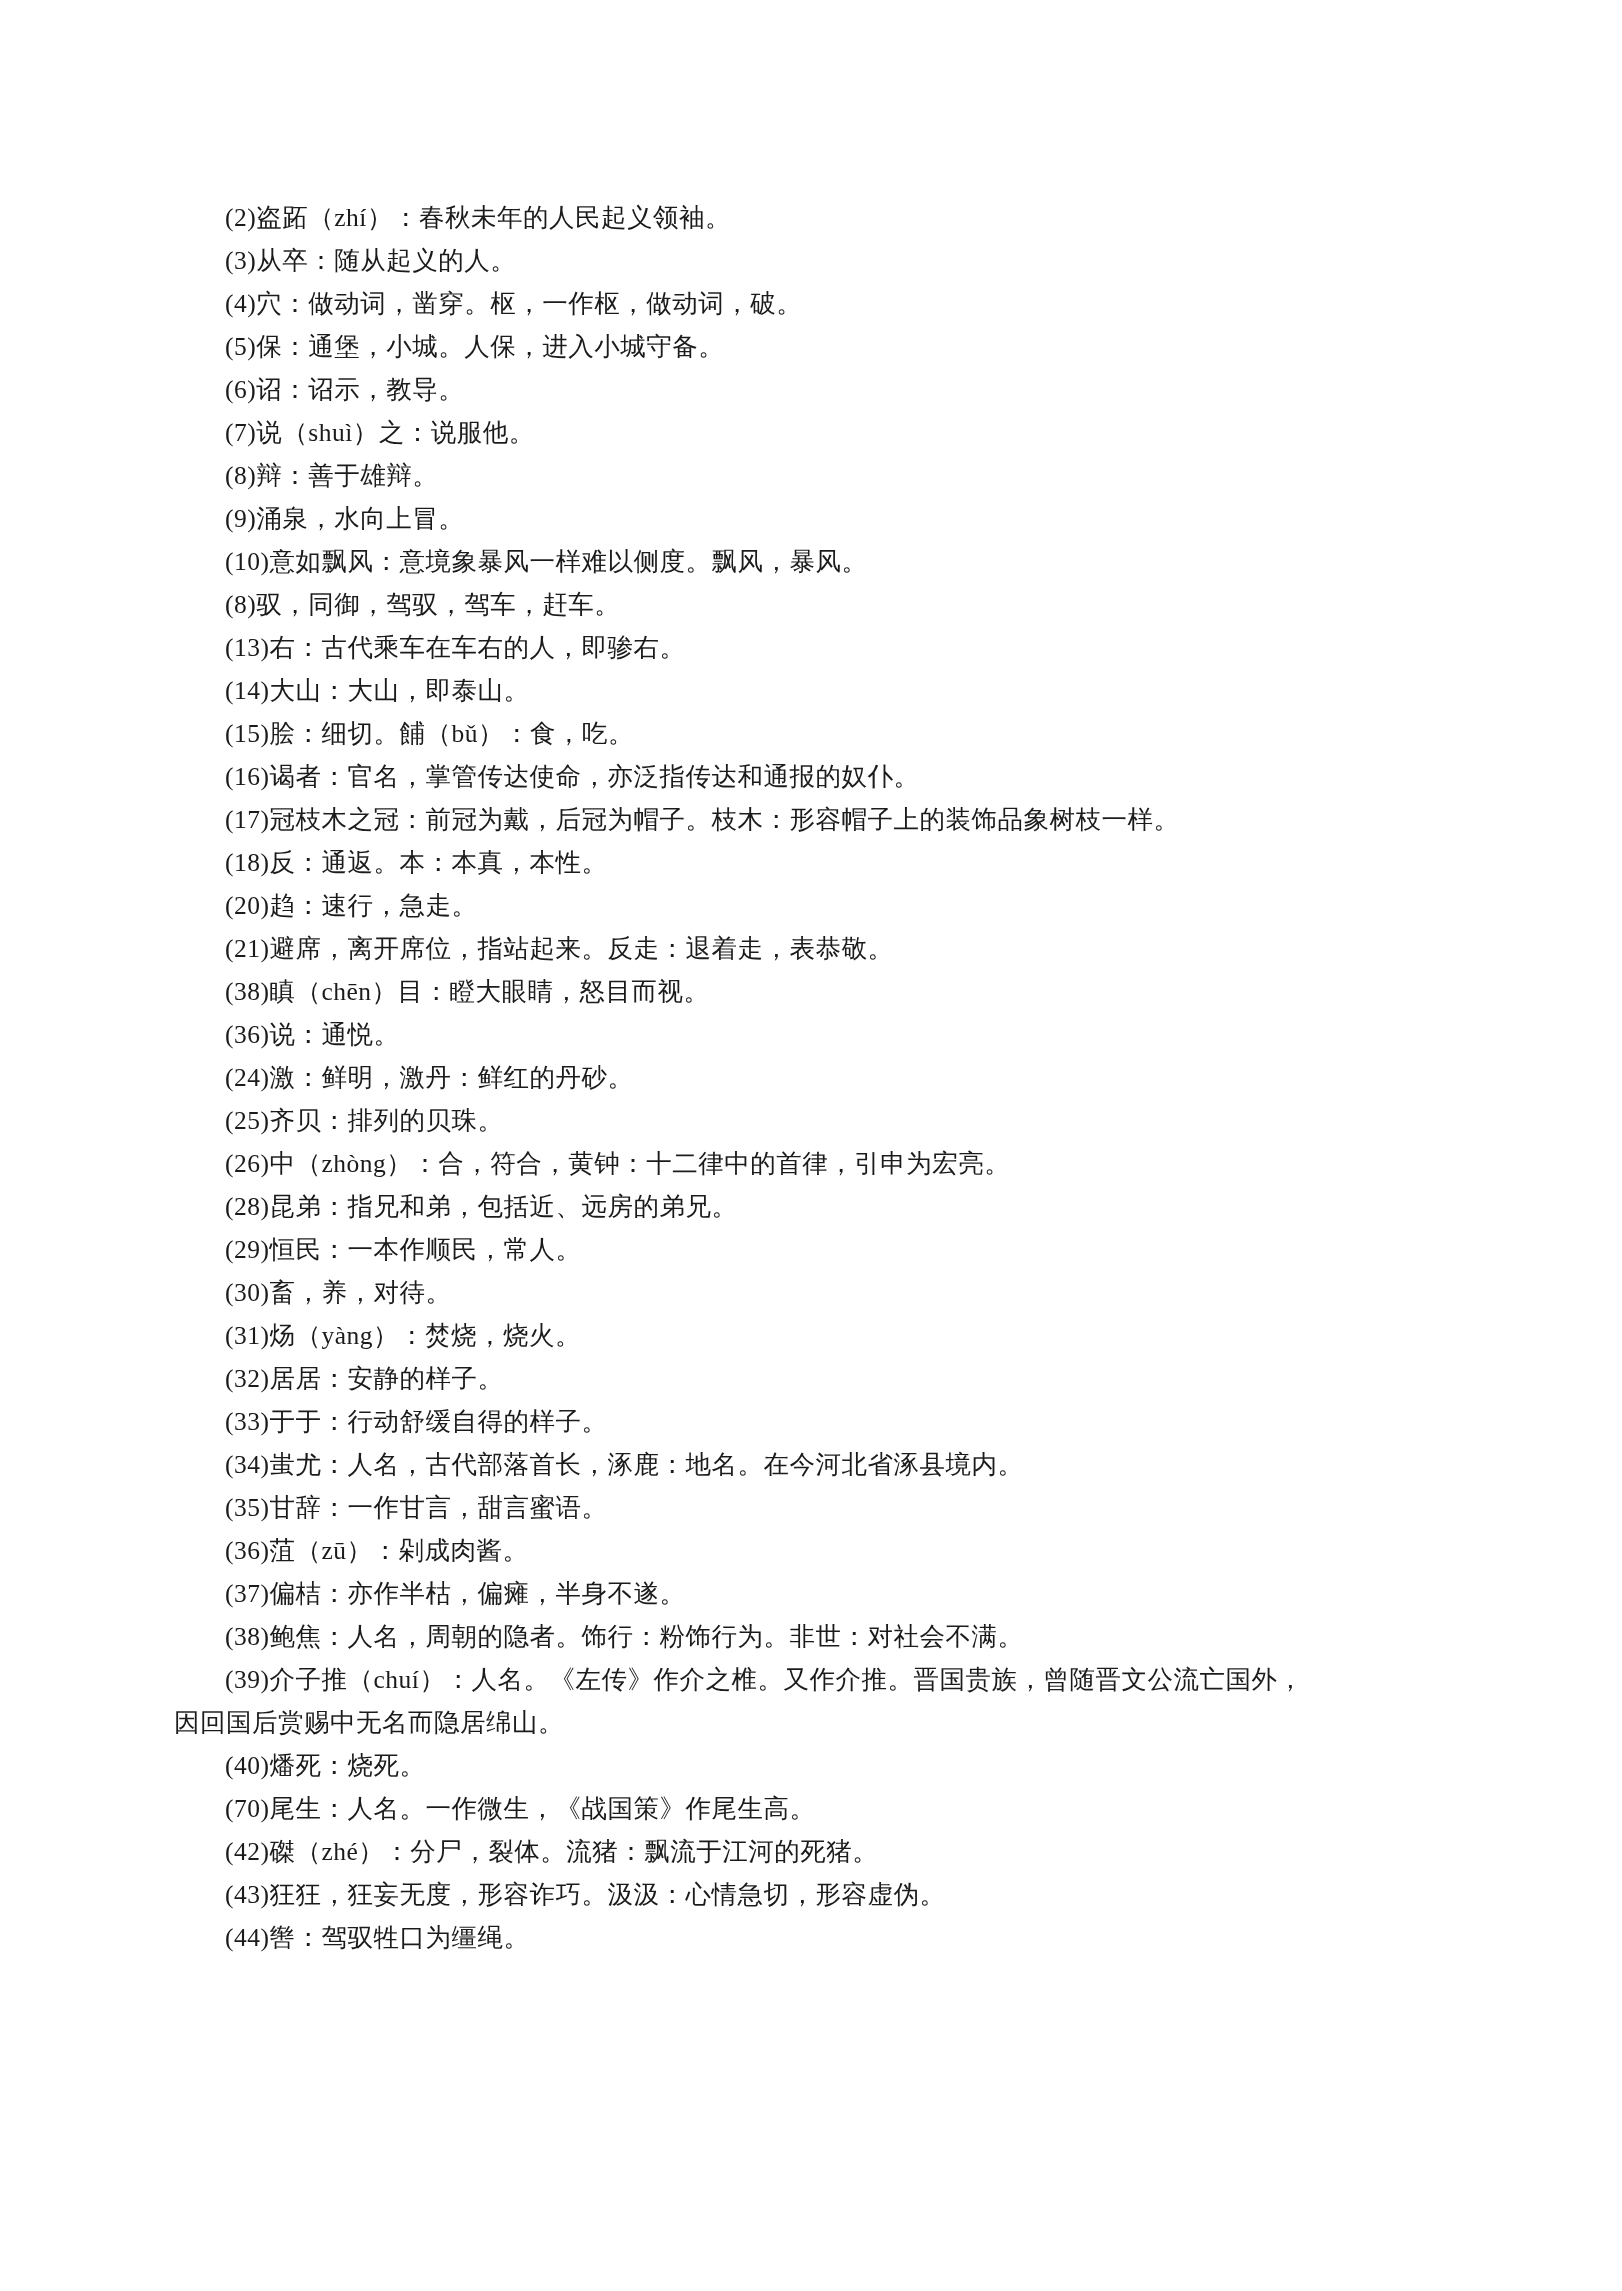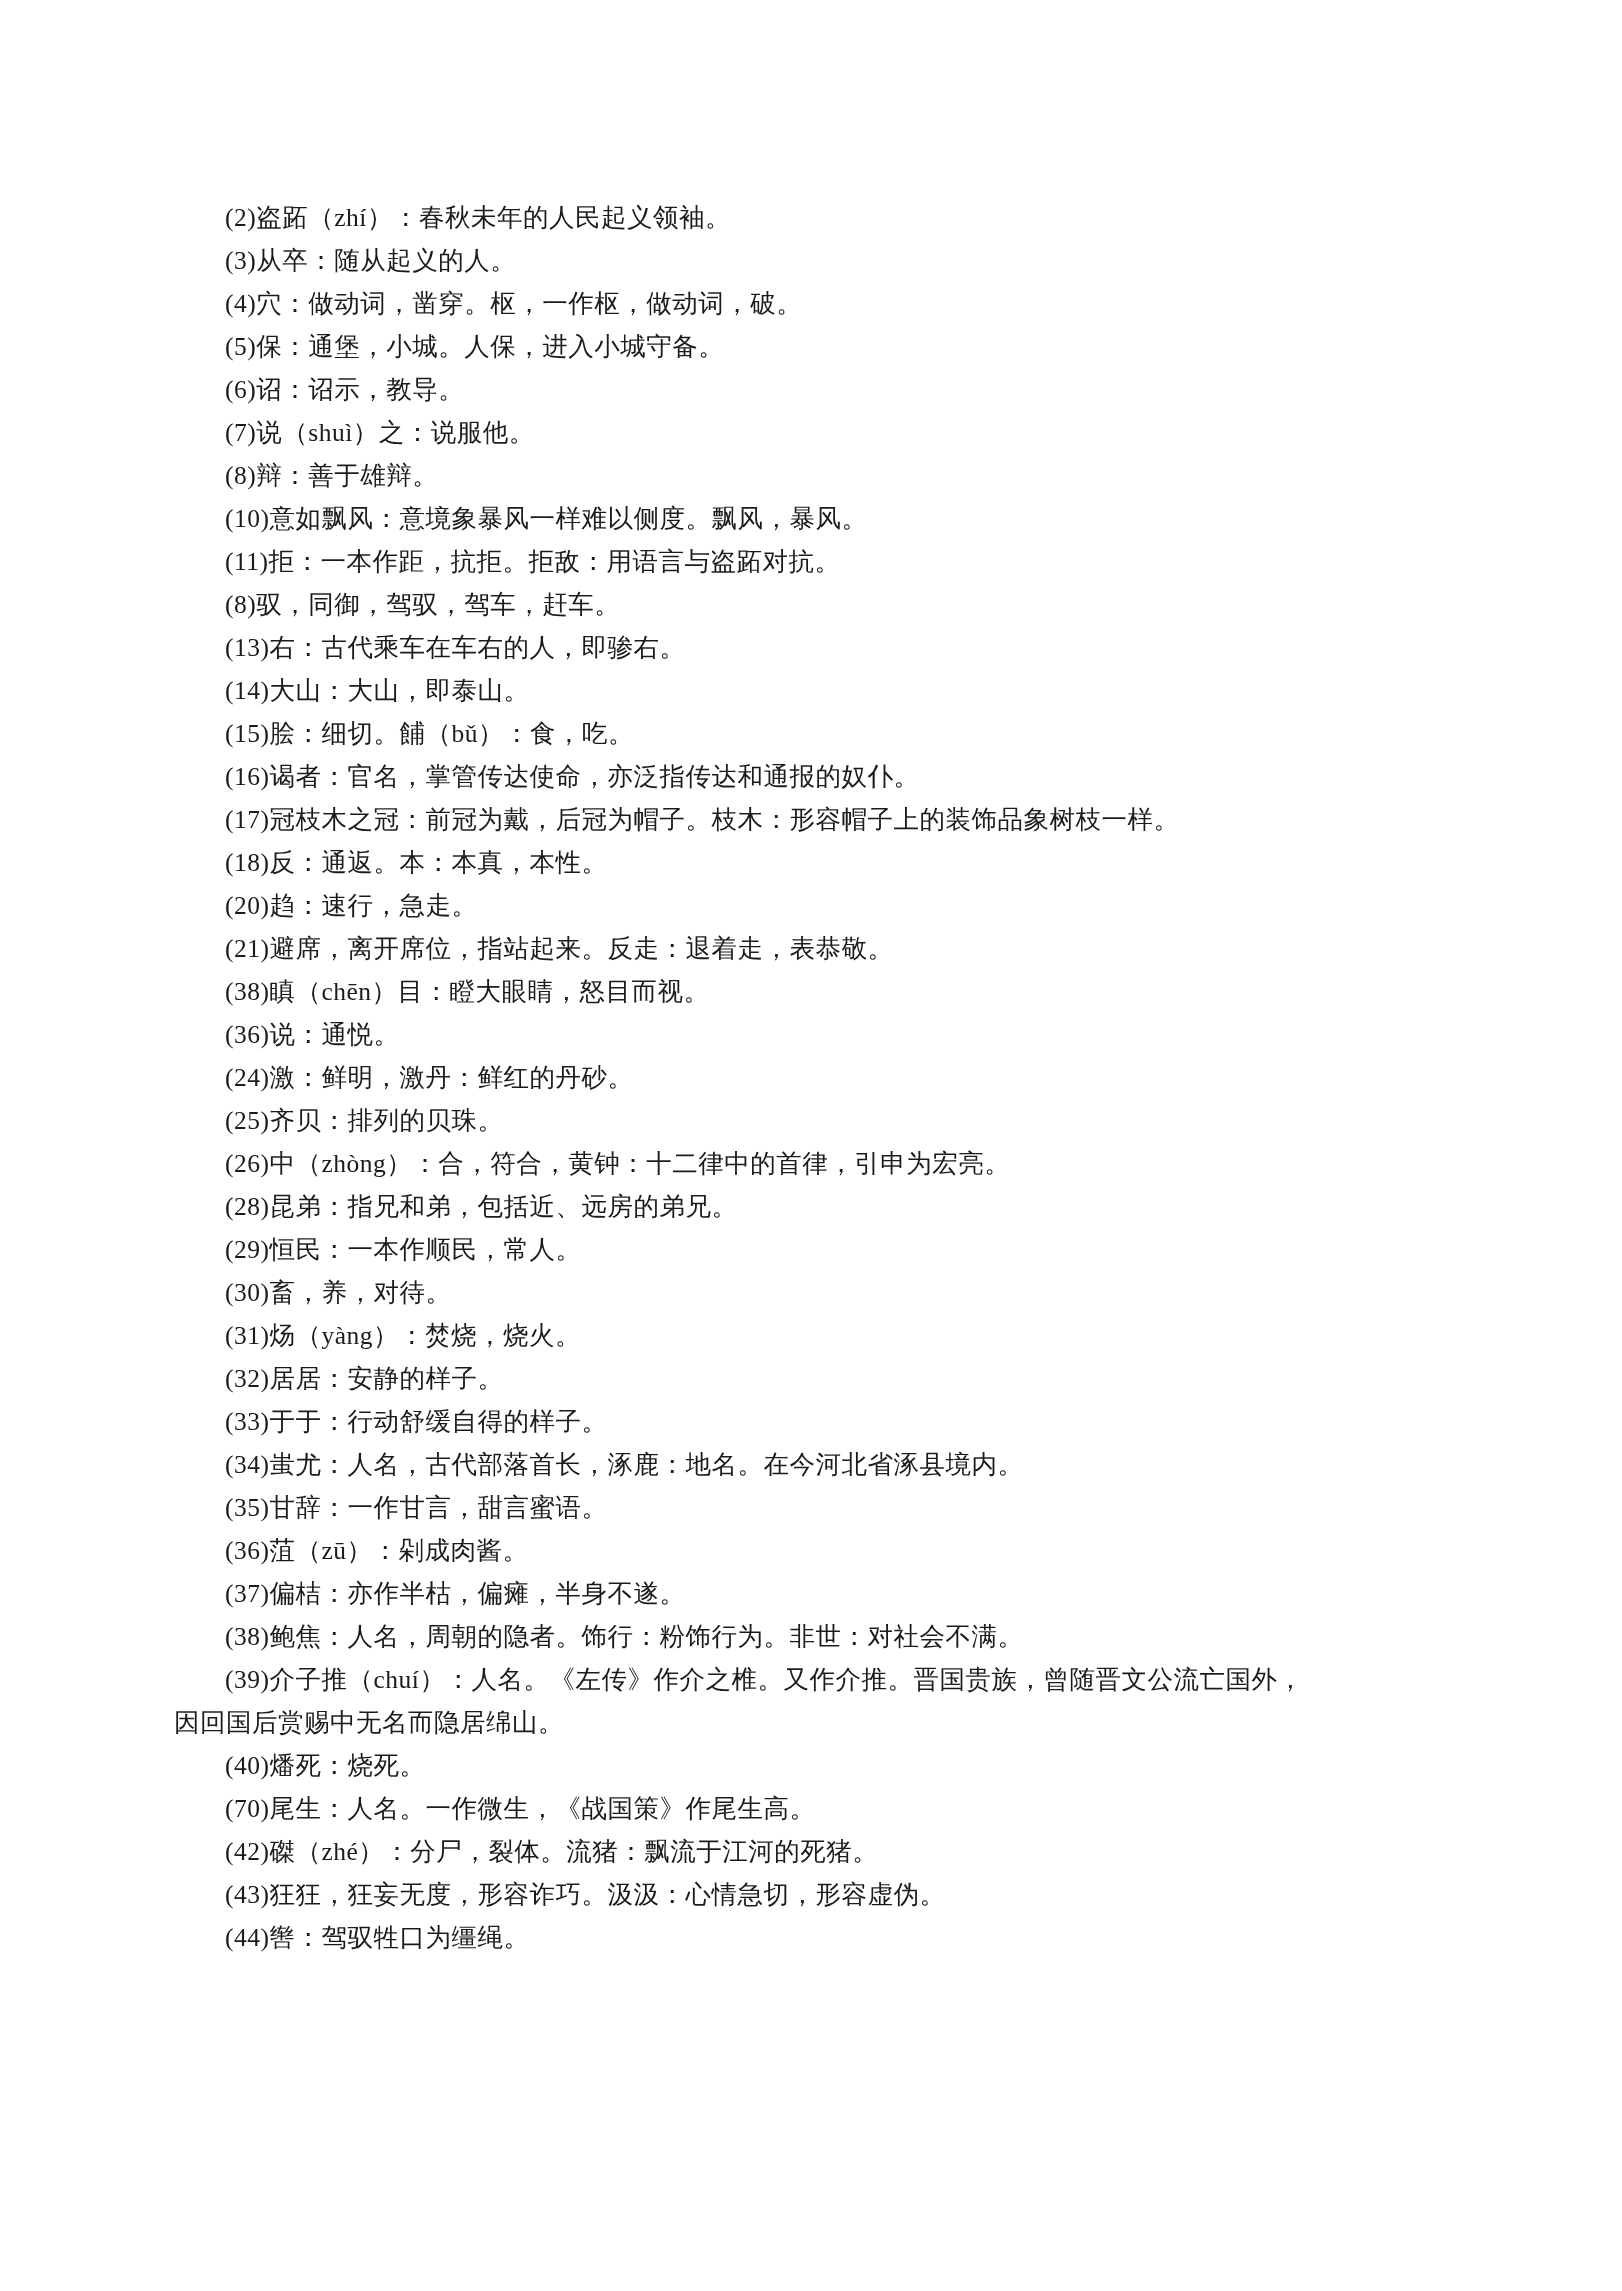--- a/index.html
+++ b/index.html
@@ -37,22 +37,22 @@
 
 <div class="page">
   <div class="content">
     <div class="line">(2)盗跖（zhí）：春秋未年的人民起义领袖。</div>
     <div class="line">(3)从卒：随从起义的人。</div>
     <div class="line">(4)穴：做动词，凿穿。枢，一作枢，做动词，破。</div>
     <div class="line">(5)保：通堡，小城。人保，进入小城守备。</div>
     <div class="line">(6)诏：诏示，教导。</div>
     <div class="line">(7)说（shuì）之：说服他。</div>
     <div class="line">(8)辩：善于雄辩。</div>
+    <div class="line">(9)涌泉，水向上冒。</div>
     <div class="line">(10)意如飘风：意境象暴风一样难以侧度。飘风，暴风。</div>
-    <div class="line">(11)拒：一本作距，抗拒。拒敌：用语言与盗跖对抗。</div>
     <div class="line">(8)驭，同御，驾驭，驾车，赶车。</div>
     <div class="line">(13)右：古代乘车在车右的人，即骖右。</div>
     <div class="line">(14)大山：大山，即泰山。</div>
     <div class="line">(15)脍：细切。餔（bǔ）：食，吃。</div>
     <div class="line">(16)谒者：官名，掌管传达使命，亦泛指传达和通报的奴仆。</div>
     <div class="line">(17)冠枝木之冠：前冠为戴，后冠为帽子。枝木：形容帽子上的装饰品象树枝一样。</div>
     <div class="line">(18)反：通返。本：本真，本性。</div>
     <div class="line">(20)趋：速行，急走。</div>
     <div class="line">(21)避席，离开席位，指站起来。反走：退着走，表恭敬。</div>
     <div class="line">(38)瞋（chēn）目：瞪大眼睛，怒目而视。</div>

